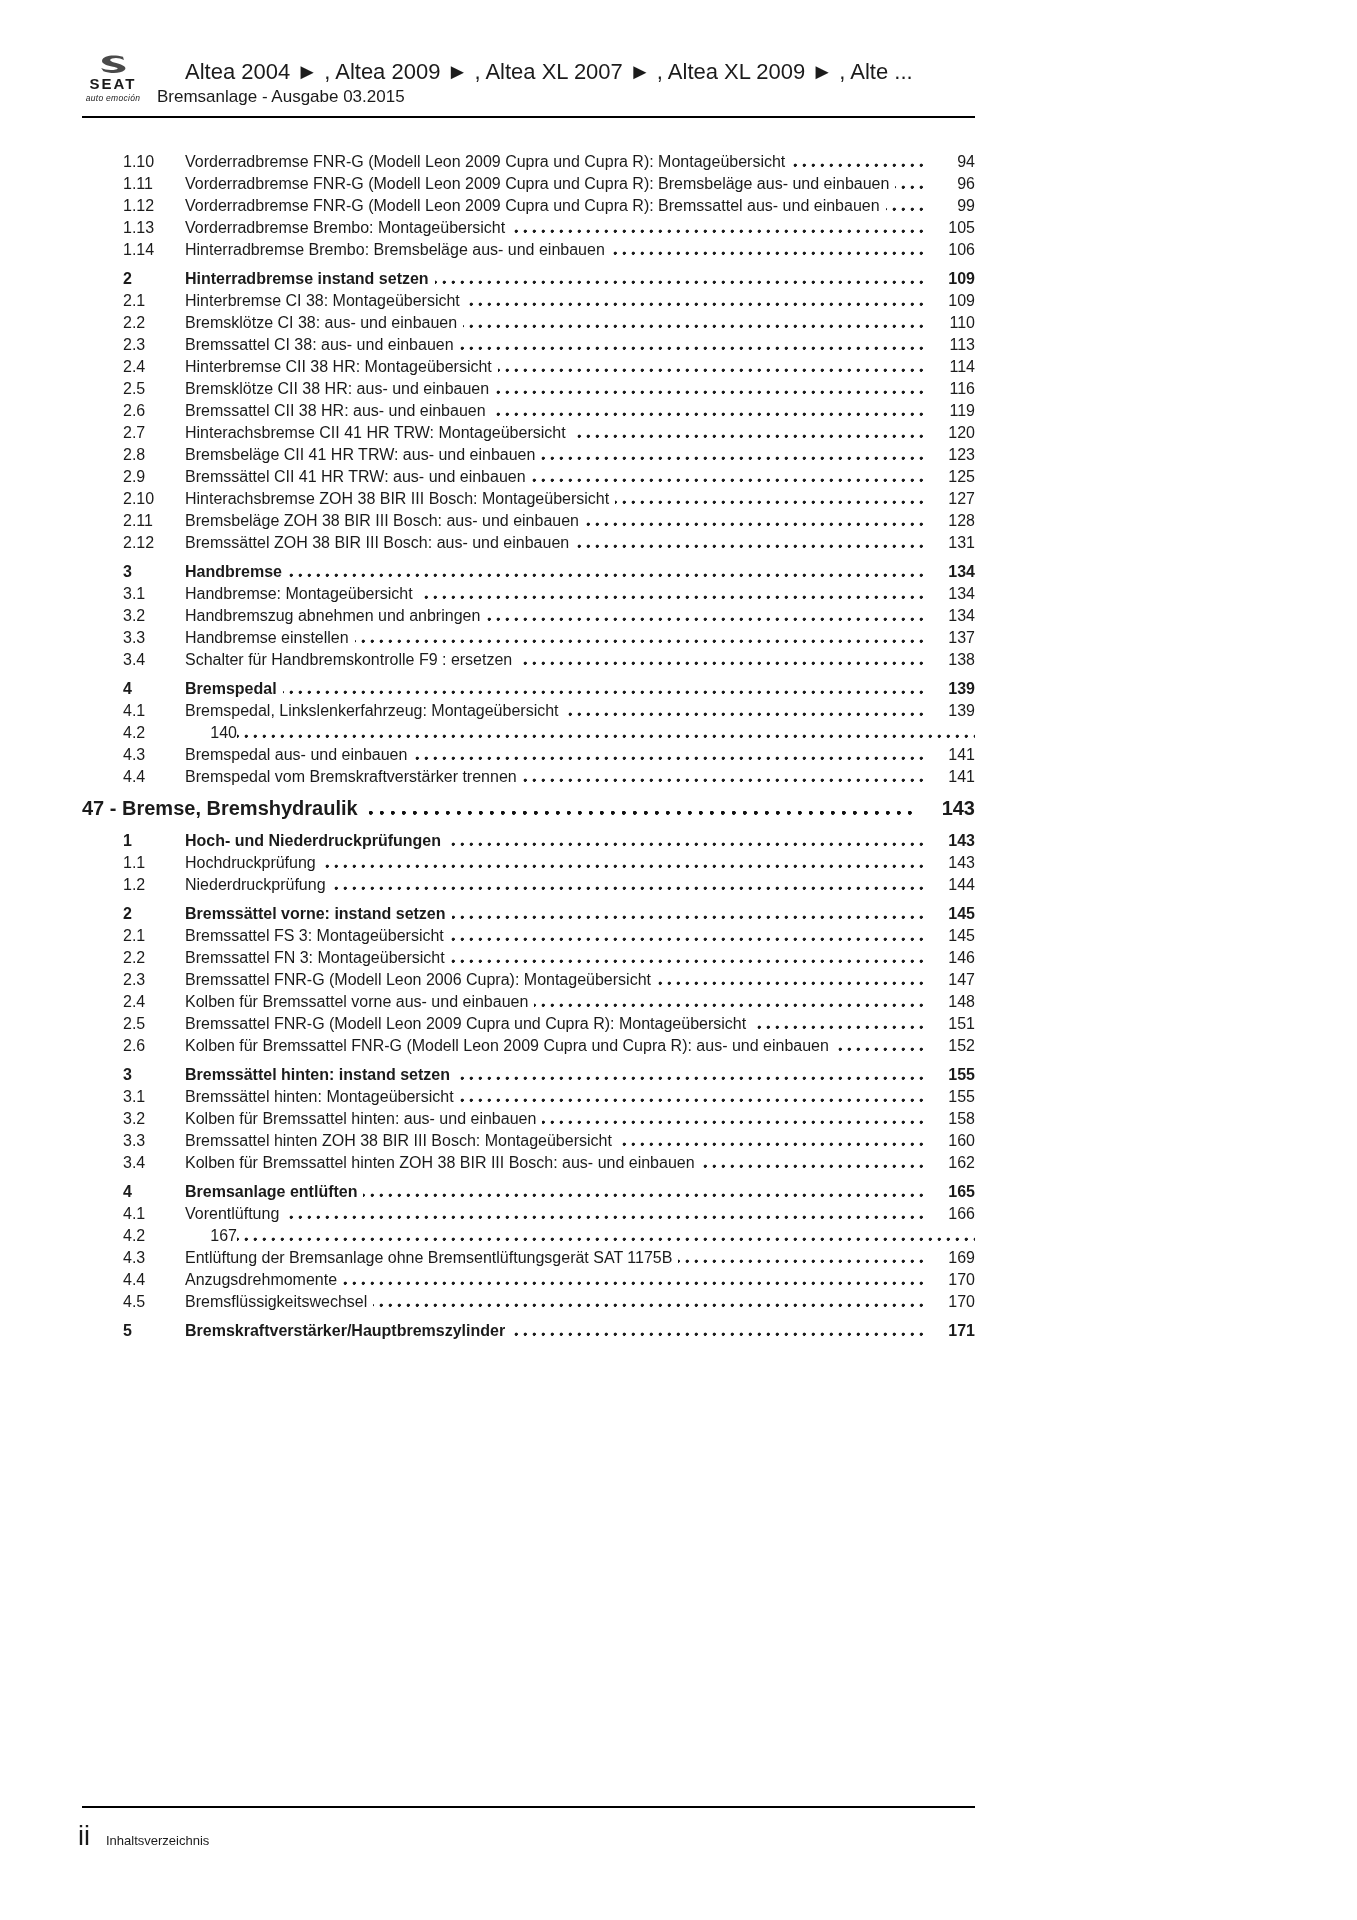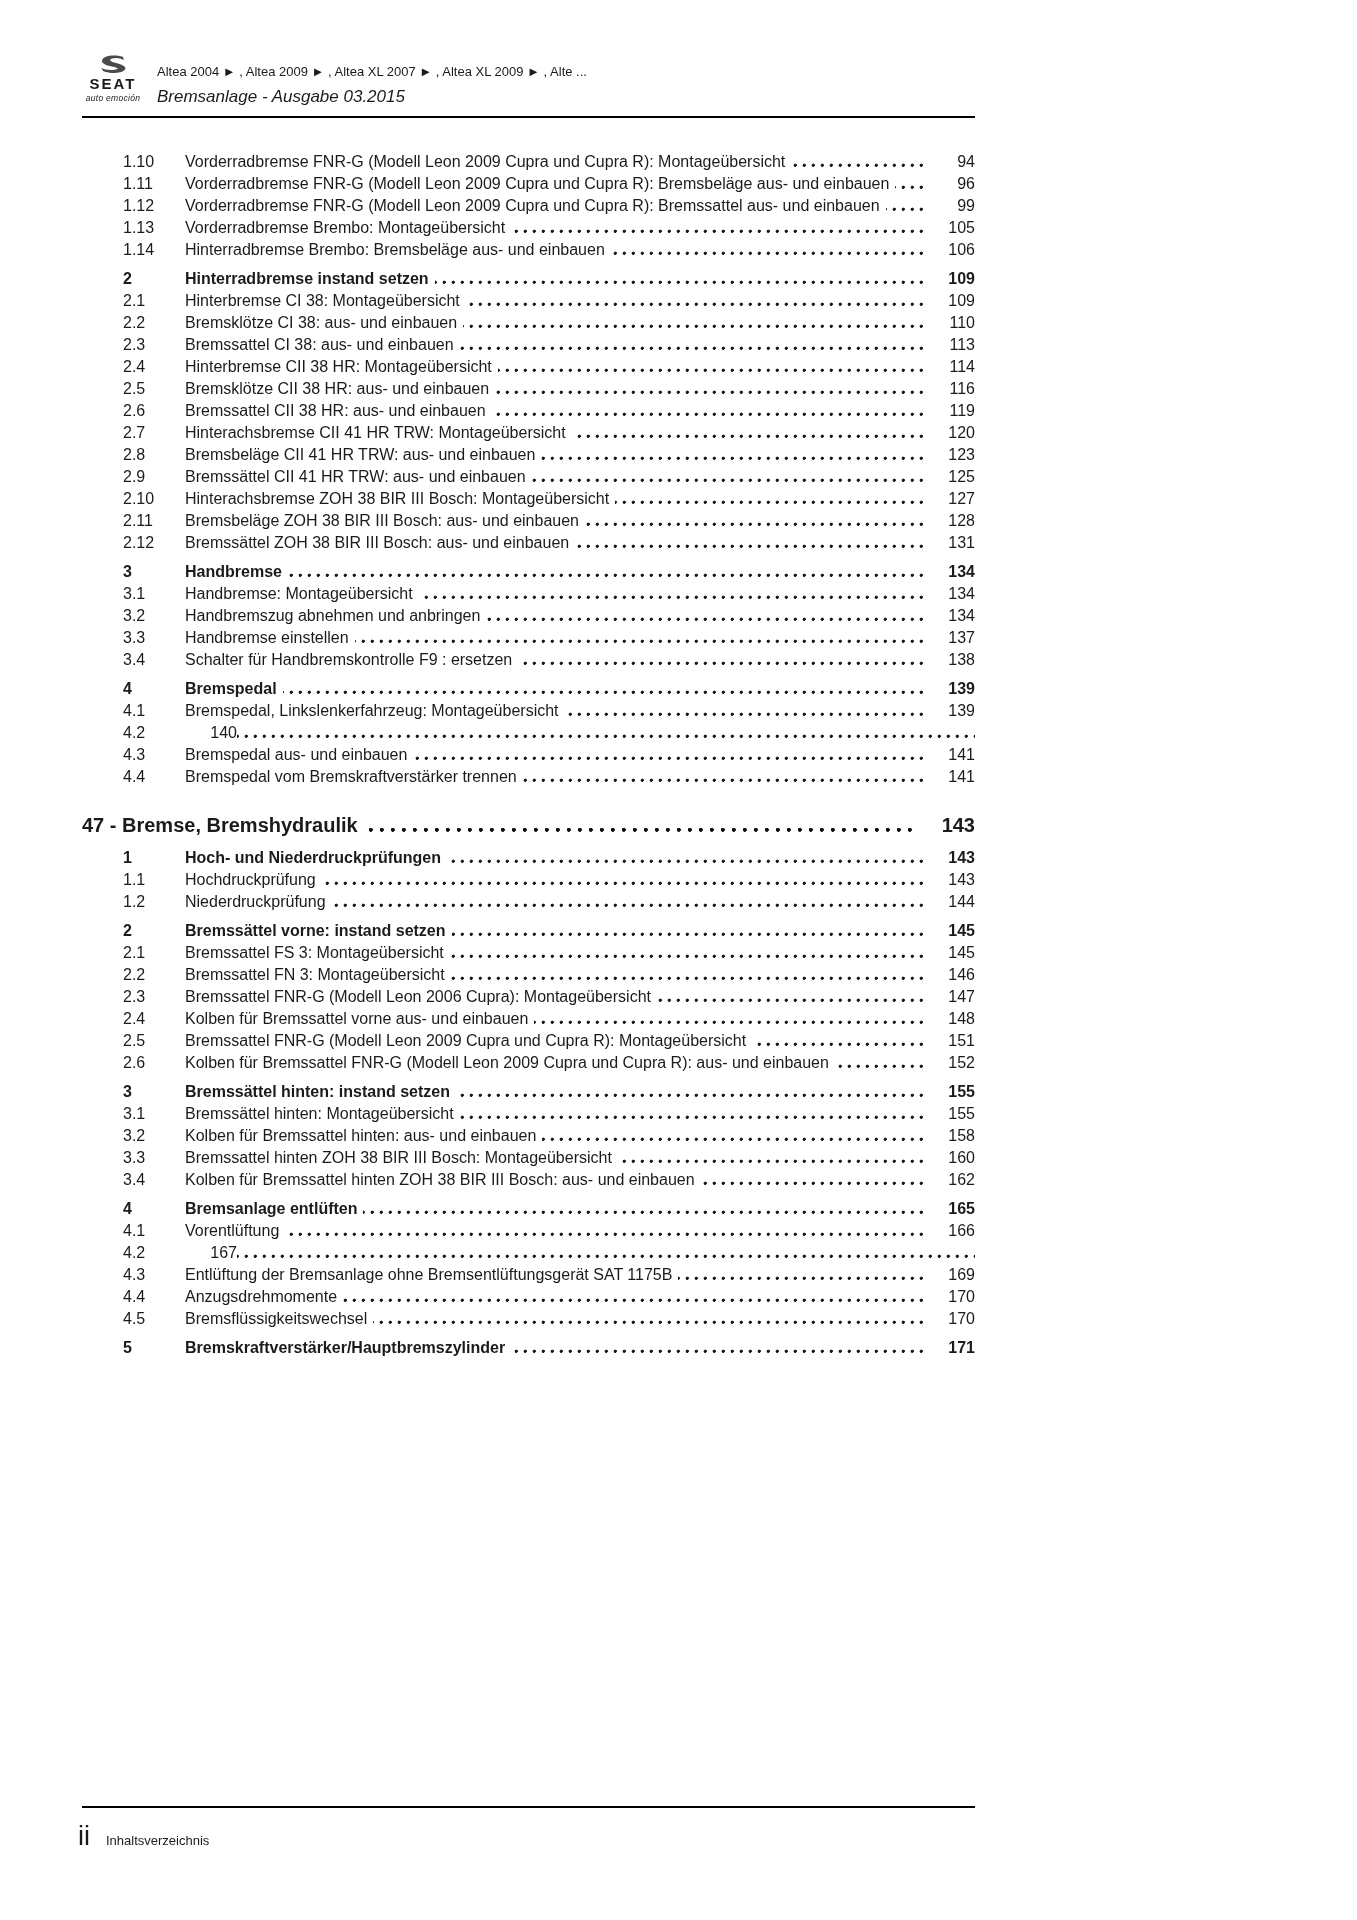--- a/index.html
+++ b/index.html
@@ -12,22 +12,22 @@
   .page { position: relative; width: 1336px; height: 1920px; background: #fff; overflow: hidden; }
   .content { position: absolute; left: 82px; top: 0; width: 893px; }
 
   
   .header { display: flex; gap: 13px; padding-top: 54px; align-items: flex-start; }
   .logo { display: flex; flex-direction: column; align-items: center; width: 62px; flex: 0 0 62px; }
   .logo-s { width: 30px; height: 20px; display: block; }
   .logo-brand { font-weight: bold; font-size: 15px; letter-spacing: 2px; margin-top: 1px; }
   .logo-tagline { font-size: 8.5px; font-style: italic; margin-top: 1px; white-space: nowrap; letter-spacing: 0.3px; }
   .header-text { padding-top: 5px; }
-  .models { font-size: 13px; line-height: 25px; }
-  .docline { font-size: 17px; line-height: 25px; font-style: italic; }
+  .models { font-size: 22px; line-height: 25px; margin-left: 28px; }
+  .docline { font-size: 17px; line-height: 25px; }
   .rule { border-top: 2px solid #000; margin-top: 7px; }
 
   
   .toc { margin-top: 33px; }
   .row {
     display: flex;
     align-items: flex-end;
     font-size: 16px;
     line-height: 22px;
     padding-left: 41px;
@@ -37,21 +37,21 @@
     background-position: left calc(100% - 5px);
     background-clip: content-box;
   }
   .row .num { align-self: stretch; flex: 0 0 62px; width: 62px; background: #fff; }
   .row .title-wrap { flex: 1 1 auto; min-width: 0; }
   .row .title { background: #fff; padding-right: 6px; }
   .row .page-num { flex: 0 0 auto; min-width: 52px; text-align: right; background: #fff; padding-left: 9px; }
   .row.section { font-weight: 700; margin-top: 7px; }
   .row.chapter {
     font-weight: 700; font-size: 20px; line-height: 26px;
-    margin-top: 24px; margin-bottom: 9px; padding-left: 0;
+    margin-top: 7px; margin-bottom: 9px; padding-left: 0;
     background-image: radial-gradient(circle at 2.8px 2.8px, #111 1.7px, transparent 2.3px);
     background-size: 11px 6px;
     background-position: left calc(100% - 5px);
   }
   .row.chapter .page-num { min-width: 58px; }
 
   
   .footer-rule { position: absolute; left: 82px; width: 893px; top: 1806px; border-top: 2px solid #000; }
   .footer { position: absolute; left: 78px; top: 1820px; display: flex; align-items: baseline; gap: 16px; }
   .footer-page { font-size: 27px; line-height: 32px; }

